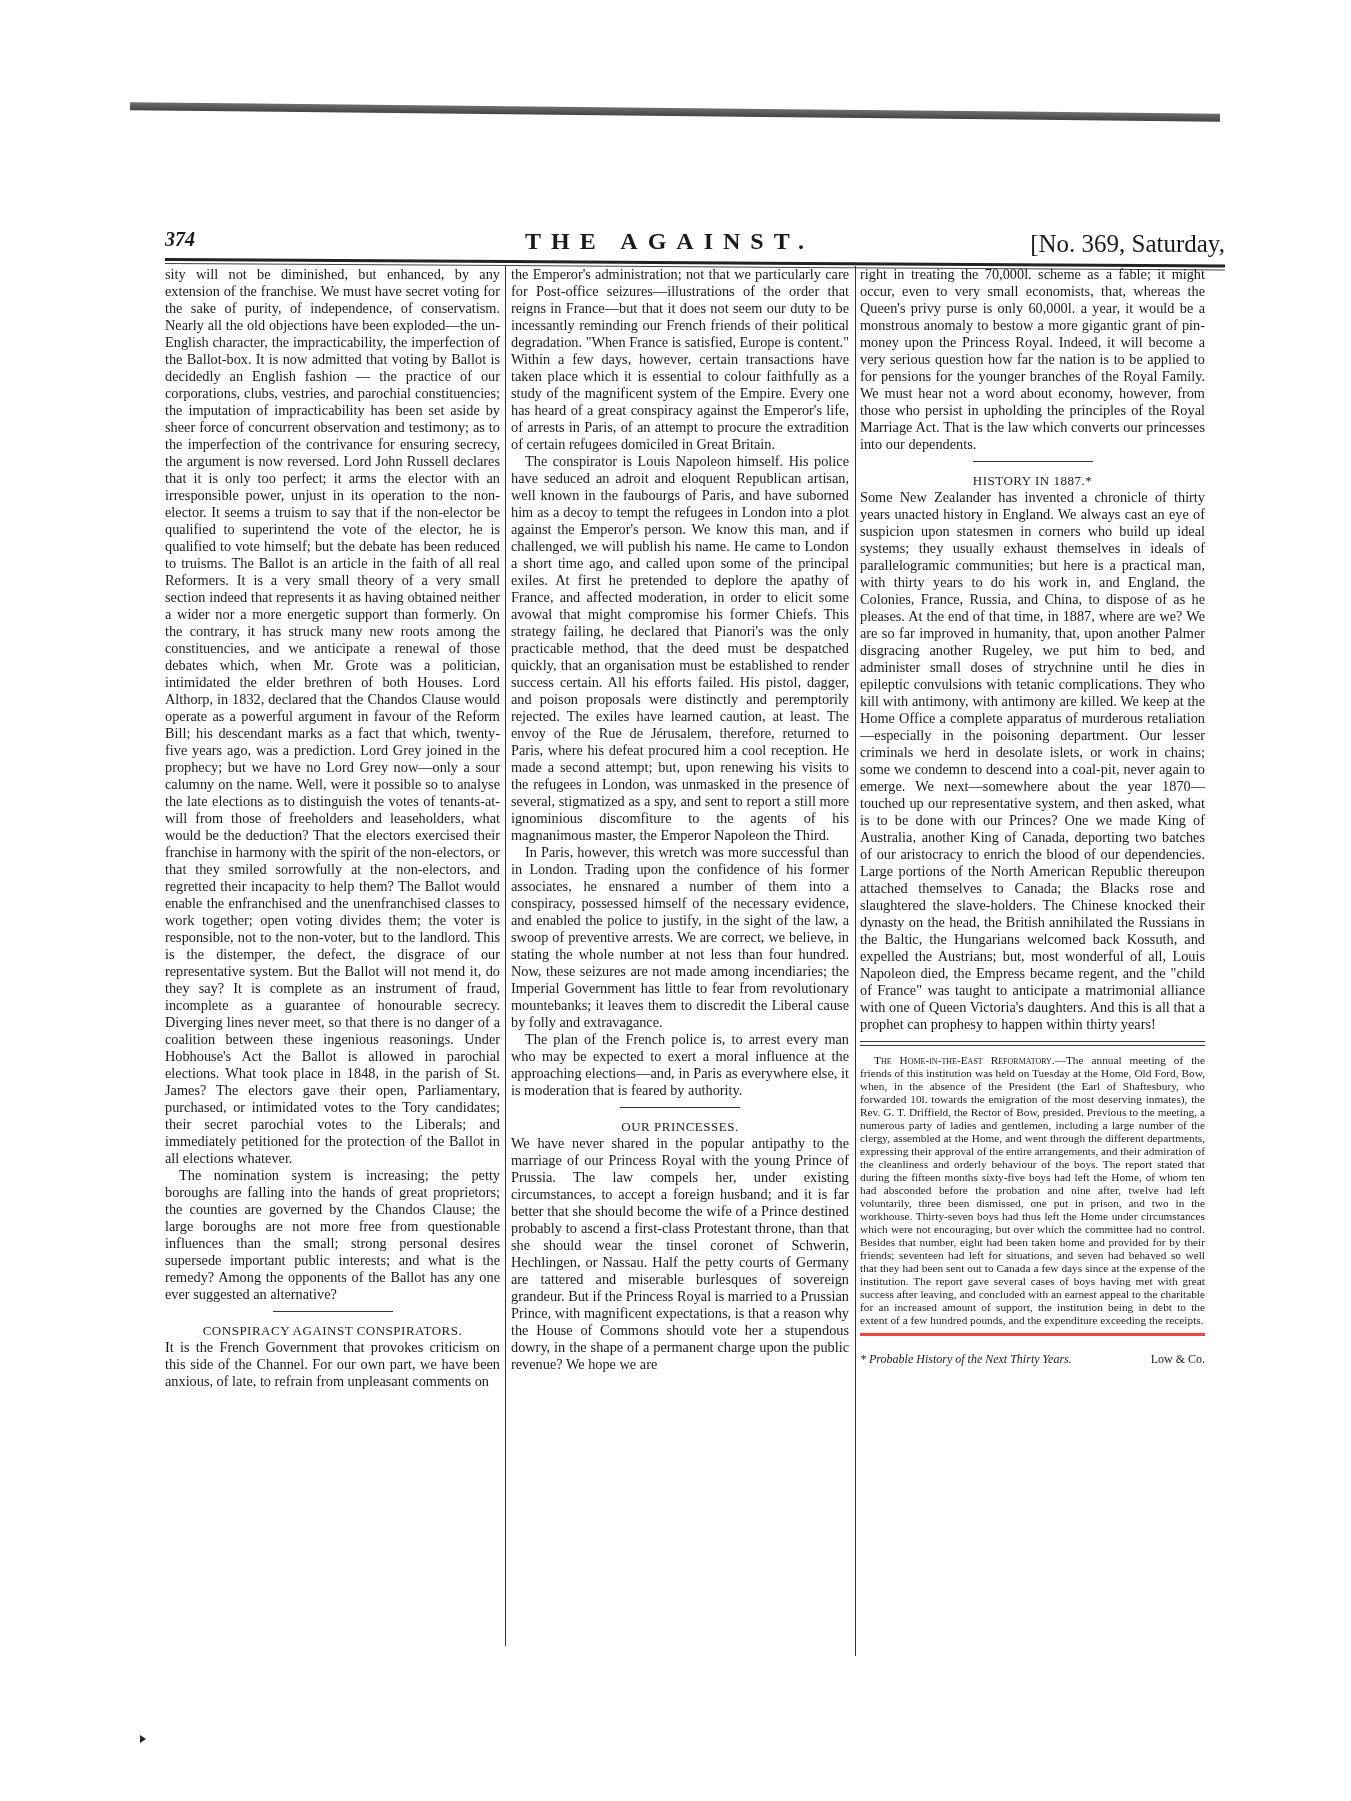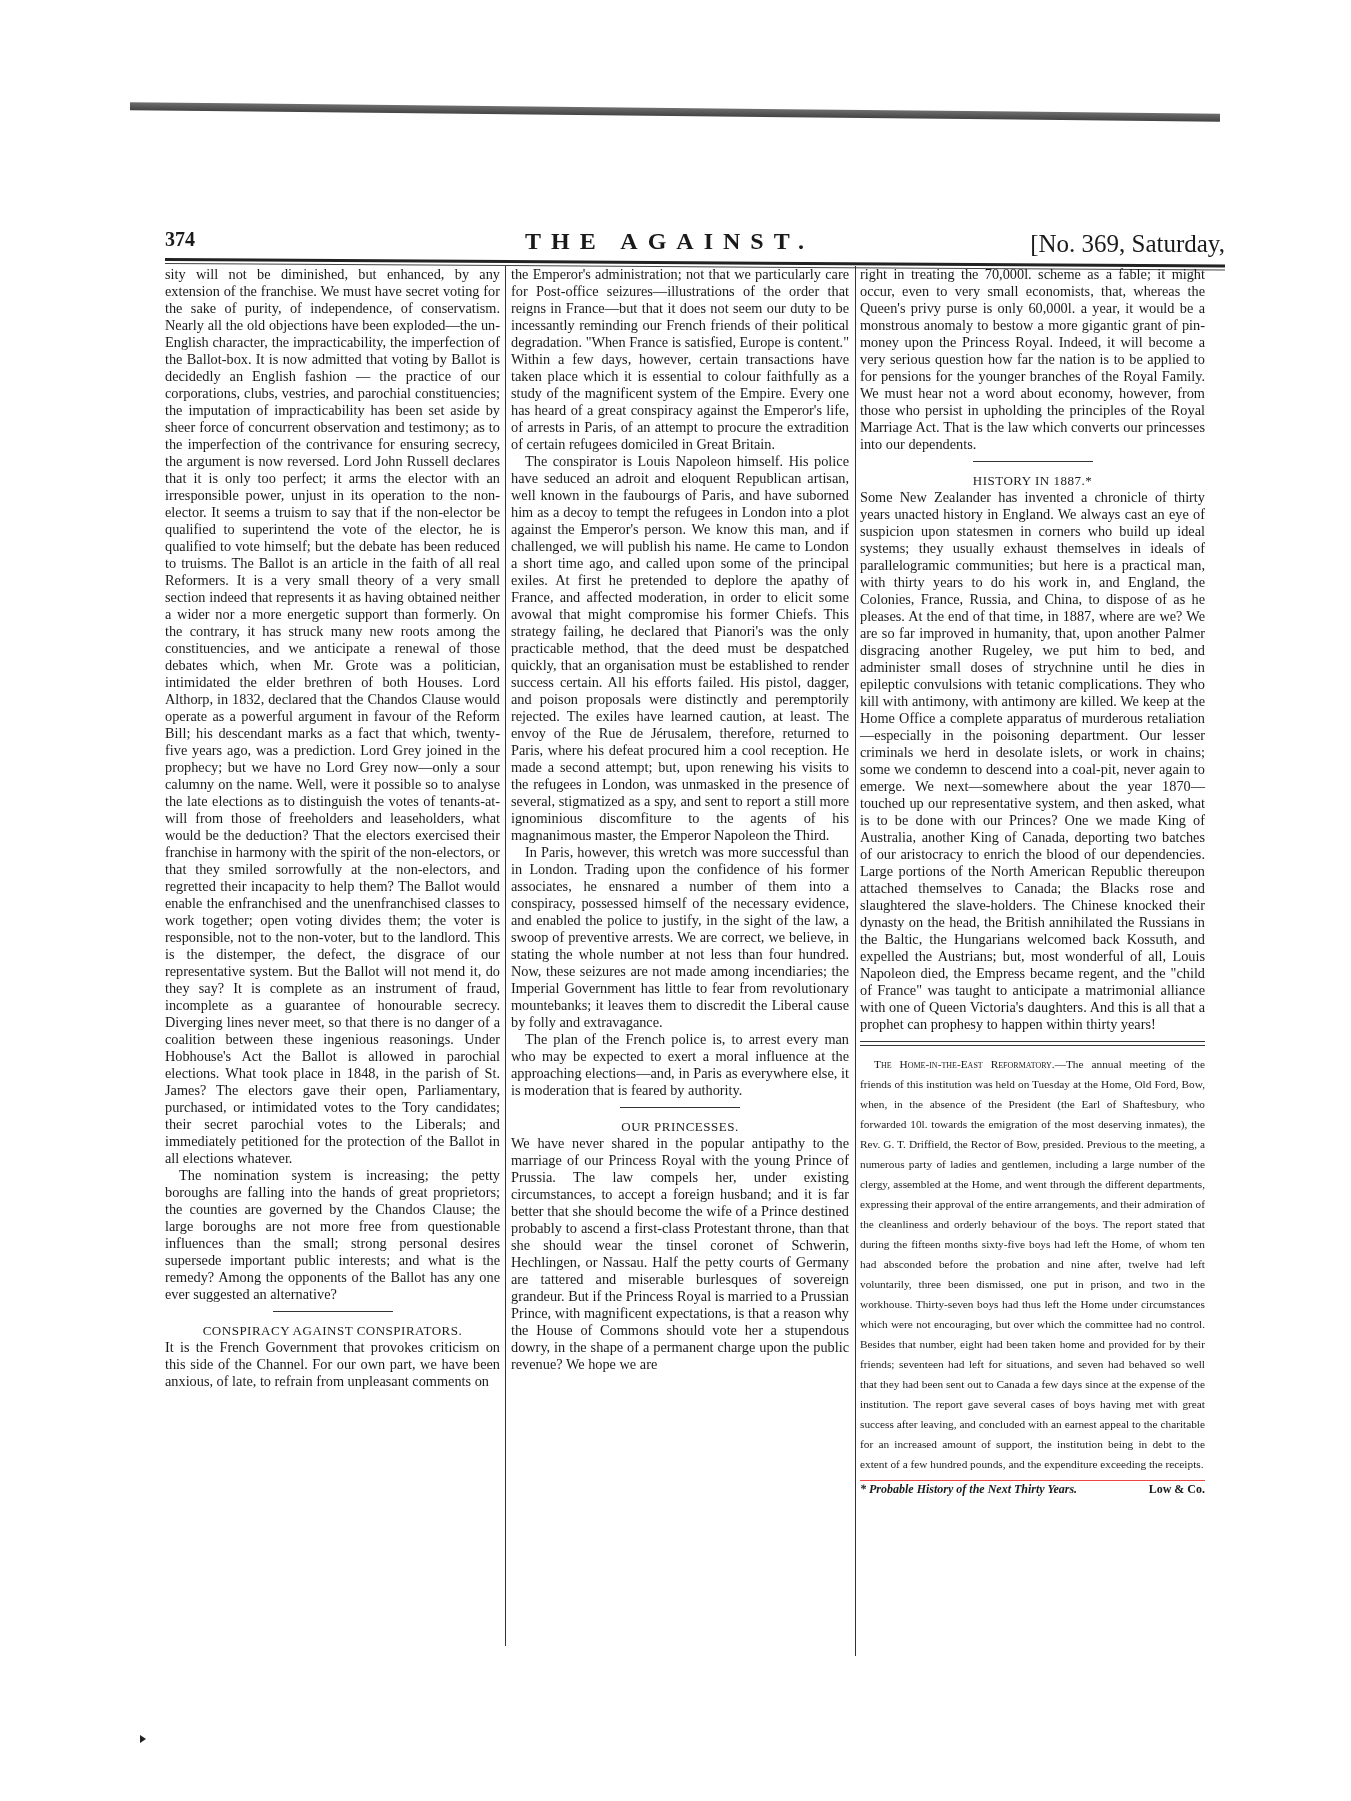--- a/index.html
+++ b/index.html
@@ -1,41 +1,41 @@
 <!DOCTYPE html>
 <html><head>
 <meta charset="utf-8">
 <style>
   html, body { margin:0; padding:0; background:#ffffff; }
   body { width:1351px; height:1801px; position:relative; overflow:hidden;
          font-family:"Liberation Serif","DejaVu Serif",serif; color:#1a1a1a; }
   .topbar { position:absolute; left:130px; top:108px; width:1090px; height:8px;
             background:linear-gradient(#555,#222); transform:skewY(0.6deg); opacity:.85; }
   .header { position:absolute; left:165px; top:228px; width:1060px; height:30px; }
-  .pageno { position:absolute; left:0; top:0; font-weight:bold; font-size:20px; }
+  .pageno { position:absolute; left:0; top:0; font-weight:bold; font-size:20px;font-style:italic; }
   .masthead { position:absolute; left:360px; top:0; font-size:24px; letter-spacing:10px; font-weight:bold; }
   .issue { position:absolute; right:0; top:2px; font-size:25px; font-weight:normal; }
   .rule { position:absolute; left:165px; top:258px; width:1060px; height:3px; background:#222;
           transform:rotate(0.35deg); transform-origin:left; }
   .rule2 { position:absolute; left:165px; top:263px; width:1060px; height:1px; background:#444;
           transform:rotate(0.35deg); transform-origin:left; }
   .col { position:absolute; top:266px; font-size:14.3px; line-height:17px; text-align:justify;
          hyphens:manual; }
   .c1 { left:165px; width:335px; }
   .c2 { left:511px; width:338px; }
   .c3 { left:860px; width:345px; }
   .vline { position:absolute; top:266px; width:1px; background:#333; }
   .col p { margin:0; text-indent:14px; }
   .col p.noind { text-indent:0; }
   .sc { font-variant:small-caps; }
   .headline { text-align:center; font-size:13px; letter-spacing:.5px; margin:8px 0 2px; text-indent:0 !important; }
   .divider { width:120px; height:1px; background:#333; margin:8px auto 10px; }
-  .news { font-size:11.3px; line-height:20px; }
+  .news { font-size:11.3px; line-height:13px; }
   .fullrule { height:3px; border-top:1px solid #333; border-bottom:1px solid #333; margin:8px 0; }
-  .footnote { font-size:12px; margin-top:6px; border-top:1px solid #ef4444; padding-top:0;font-weight:bold; }
+  .footnote { font-size:12px; margin-top:6px; border-top:3px solid #ef4444; padding-top:15px; }
   .footnote i { font-style:italic; }
   .mark { position:absolute; left:140px; top:1735px; width:0; height:0;
           border-left:6px solid #222; border-top:4px solid transparent; border-bottom:4px solid transparent; }
 </style>
 </head>
 <body>
 
 <div class="topbar"></div>
 
 <div class="header">

